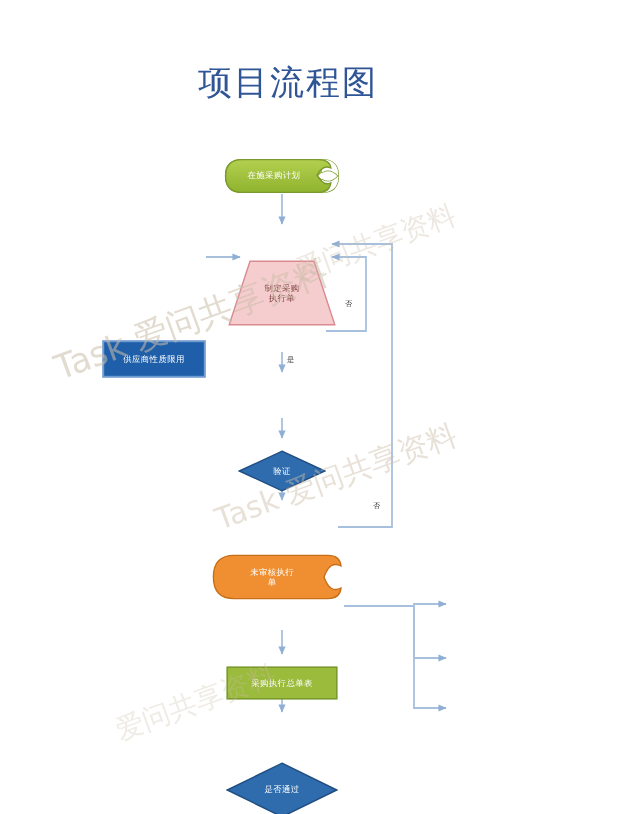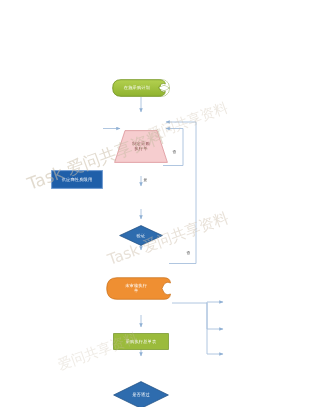--- a/index.html
+++ b/index.html
@@ -52,20 +52,21 @@
     font-family:"DejaVu Sans","Liberation Sans",sans-serif;
     background:#ffffff;padding:0 .5px;z-index:4;
   }
   #wm{position:absolute;inset:0;pointer-events:none;z-index:5;}
 </style>
 </head>
 <body>
 
 <div id="canvas">
 
+  <div class="title">项目流程图</div>
 
   <svg width="288" height="407" style="position:absolute;left:0;top:0;z-index:1;">
     <defs>
       <marker id="ah" markerWidth="5" markerHeight="5" refX="4.2" refY="2" orient="auto">
         <path d="M0,0 L4.6,2 L0,4 z" fill="#8fb0d4"></path>
       </marker>
     </defs>
     <g stroke="#a7c0dd" stroke-width="0.9" fill="none" marker-end="url(#ah)">
 
       <path d="M141,97 L141,112"></path>

